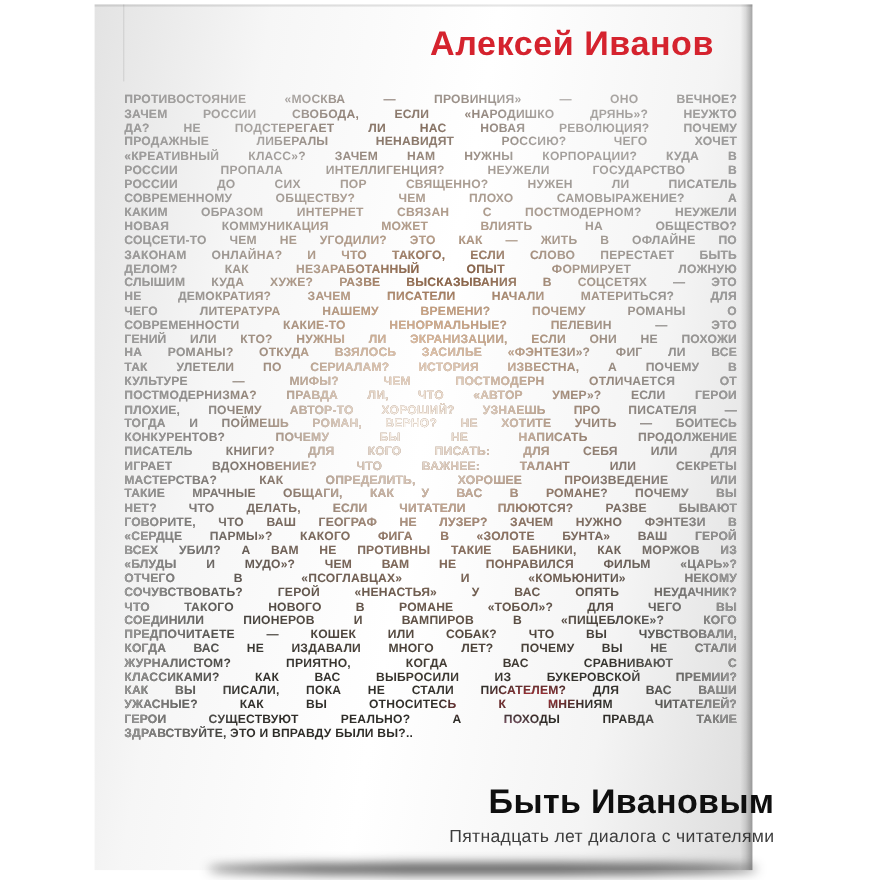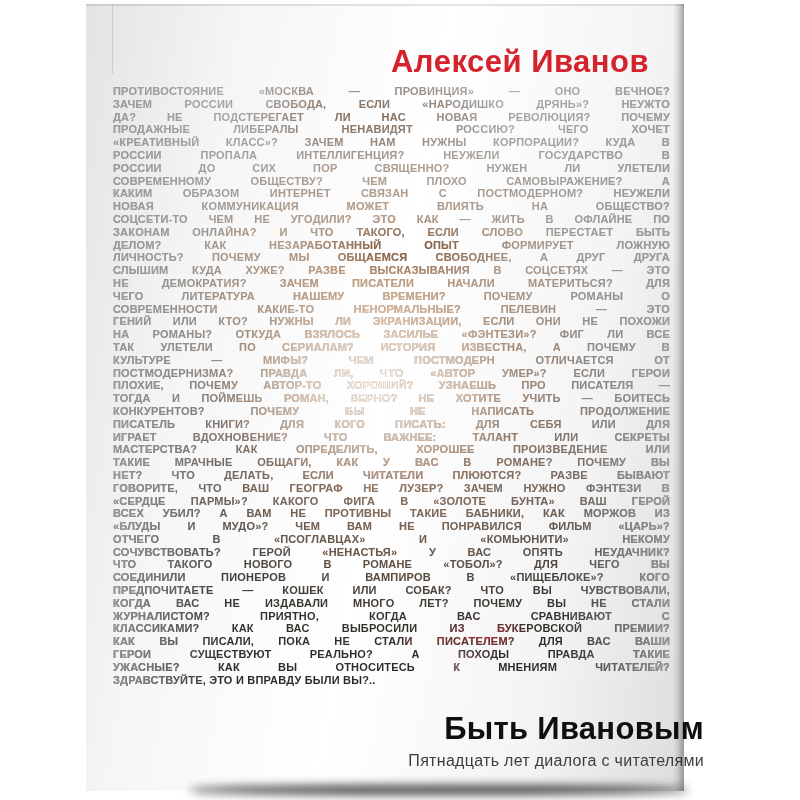--- a/index.html
+++ b/index.html
@@ -18,21 +18,21 @@
     position:absolute;top:0;bottom:0;right:0;width:11px;
     background:linear-gradient(90deg,rgba(0,0,0,0) 0%,rgba(0,0,0,0.10) 45%,rgba(0,0,0,0.32) 100%);
   }
   .left-crease{position:absolute;left:26px;top:0;width:1px;height:70px;background:rgba(0,0,0,0.10);}
   .bottom-shadow{
     position:absolute;left:105px;right:-4px;bottom:-8px;height:10px;
     background:rgba(30,30,30,0.8);filter:blur(5px);border-radius:45%;
   }
   
   .author{
-    position:absolute;left:250px;top:40px;width:368px;
+    position:absolute;left:250px;top:18px;width:368px;
     text-align:center;font-size:31px;font-weight:800;letter-spacing:0.5px;
     color:#d5232e;
   }
   
   .qwrap{
     position:absolute;left:27px;top:81px;width:557px;height:628px;
     font-size:11px;font-weight:700;line-height:12.8px;letter-spacing:0.2px;
     color:#6b5f56;
     background:
       radial-gradient(70px 26px at 67% 87.5%, rgba(200,45,55,0.92), rgba(200,45,55,0) 70%),
@@ -66,28 +66,27 @@
 
     <div class="author">Алексей Иванов</div>
 
     <div class="qwrap">
         <div class="qline">ПРОТИВОСТОЯНИЕ «МОСКВА — ПРОВИНЦИЯ» — ОНО ВЕЧНОЕ?</div>
         <div class="qline">ЗАЧЕМ РОССИИ СВОБОДА, ЕСЛИ «НАРОДИШКО ДРЯНЬ»? НЕУЖТО</div>
         <div class="qline">ДА? НЕ ПОДСТЕРЕГАЕТ ЛИ НАС НОВАЯ РЕВОЛЮЦИЯ? ПОЧЕМУ</div>
         <div class="qline">ПРОДАЖНЫЕ ЛИБЕРАЛЫ НЕНАВИДЯТ РОССИЮ? ЧЕГО ХОЧЕТ</div>
         <div class="qline">«КРЕАТИВНЫЙ КЛАСС»? ЗАЧЕМ НАМ НУЖНЫ КОРПОРАЦИИ? КУДА В</div>
         <div class="qline">РОССИИ ПРОПАЛА ИНТЕЛЛИГЕНЦИЯ? НЕУЖЕЛИ ГОСУДАРСТВО В</div>
-        <div class="qline">РОССИИ ДО СИХ ПОР СВЯЩЕННО? НУЖЕН ЛИ УЛЕТЕЛИ</div>
+        <div class="qline">РОССИИ ДО СИХ ПОР СВЯЩЕННО? НУЖЕН ЛИ ПИСАТЕЛЬ</div>
         <div class="qline">СОВРЕМЕННОМУ ОБЩЕСТВУ? ЧЕМ ПЛОХО САМОВЫРАЖЕНИЕ? А</div>
         <div class="qline">КАКИМ ОБРАЗОМ ИНТЕРНЕТ СВЯЗАН С ПОСТМОДЕРНОМ? НЕУЖЕЛИ</div>
         <div class="qline">НОВАЯ КОММУНИКАЦИЯ МОЖЕТ ВЛИЯТЬ НА ОБЩЕСТВО?</div>
         <div class="qline">СОЦСЕТИ-ТО ЧЕМ НЕ УГОДИЛИ? ЭТО КАК — ЖИТЬ В ОФЛАЙНЕ ПО</div>
         <div class="qline">ЗАКОНАМ ОНЛАЙНА? И ЧТО ТАКОГО, ЕСЛИ СЛОВО ПЕРЕСТАЕТ БЫТЬ</div>
         <div class="qline">ДЕЛОМ? КАК НЕЗАРАБОТАННЫЙ ОПЫТ ФОРМИРУЕТ ЛОЖНУЮ</div>
-        <div class="qline">ЛИЧНОСТЬ? ПОЧЕМУ МЫ ОБЩАЕМСЯ СВОБОДНЕЕ, А ДРУГ ДРУГА</div>
         <div class="qline">СЛЫШИМ КУДА ХУЖЕ? РАЗВЕ ВЫСКАЗЫВАНИЯ В СОЦСЕТЯХ — ЭТО</div>
         <div class="qline">НЕ ДЕМОКРАТИЯ? ЗАЧЕМ ПИСАТЕЛИ НАЧАЛИ МАТЕРИТЬСЯ? ДЛЯ</div>
         <div class="qline">ЧЕГО ЛИТЕРАТУРА НАШЕМУ ВРЕМЕНИ? ПОЧЕМУ РОМАНЫ О</div>
         <div class="qline">СОВРЕМЕННОСТИ КАКИЕ-ТО НЕНОРМАЛЬНЫЕ? ПЕЛЕВИН — ЭТО</div>
         <div class="qline">ГЕНИЙ ИЛИ КТО? НУЖНЫ ЛИ ЭКРАНИЗАЦИИ, ЕСЛИ ОНИ НЕ ПОХОЖИ</div>
         <div class="qline">НА РОМАНЫ? ОТКУДА ВЗЯЛОСЬ ЗАСИЛЬЕ «ФЭНТЕЗИ»? ФИГ ЛИ ВСЕ</div>
         <div class="qline">ТАК УЛЕТЕЛИ ПО СЕРИАЛАМ? ИСТОРИЯ ИЗВЕСТНА, А ПОЧЕМУ В</div>
         <div class="qline">КУЛЬТУРЕ — МИФЫ? ЧЕМ ПОСТМОДЕРН ОТЛИЧАЕТСЯ ОТ</div>
         <div class="qline">ПОСТМОДЕРНИЗМА? ПРАВДА ЛИ, ЧТО «АВТОР УМЕР»? ЕСЛИ ГЕРОИ</div>
         <div class="qline">ПЛОХИЕ, ПОЧЕМУ АВТОР-ТО ХОРОШИЙ? УЗНАЕШЬ ПРО ПИСАТЕЛЯ —</div>
@@ -104,22 +103,22 @@
         <div class="qline">«БЛУДЫ И МУДО»? ЧЕМ ВАМ НЕ ПОНРАВИЛСЯ ФИЛЬМ «ЦАРЬ»?</div>
         <div class="qline">ОТЧЕГО В «ПСОГЛАВЦАХ» И «КОМЬЮНИТИ» НЕКОМУ</div>
         <div class="qline">СОЧУВСТВОВАТЬ? ГЕРОЙ «НЕНАСТЬЯ» У ВАС ОПЯТЬ НЕУДАЧНИК?</div>
         <div class="qline">ЧТО ТАКОГО НОВОГО В РОМАНЕ «ТОБОЛ»? ДЛЯ ЧЕГО ВЫ</div>
         <div class="qline">СОЕДИНИЛИ ПИОНЕРОВ И ВАМПИРОВ В «ПИЩЕБЛОКЕ»? КОГО</div>
         <div class="qline">ПРЕДПОЧИТАЕТЕ — КОШЕК ИЛИ СОБАК? ЧТО ВЫ ЧУВСТВОВАЛИ,</div>
         <div class="qline">КОГДА ВАС НЕ ИЗДАВАЛИ МНОГО ЛЕТ? ПОЧЕМУ ВЫ НЕ СТАЛИ</div>
         <div class="qline">ЖУРНАЛИСТОМ? ПРИЯТНО, КОГДА ВАС СРАВНИВАЮТ С</div>
         <div class="qline">КЛАССИКАМИ? КАК ВАС ВЫБРОСИЛИ ИЗ БУКЕРОВСКОЙ ПРЕМИИ?</div>
         <div class="qline">КАК ВЫ ПИСАЛИ, ПОКА НЕ СТАЛИ ПИСАТЕЛЕМ? ДЛЯ ВАС ВАШИ</div>
+        <div class="qline">УЖАСНЫЕ? КАК ВЫ ОТНОСИТЕСЬ К МНЕНИЯМ ЧИТАТЕЛЕЙ?</div>
         <div class="qline">ГЕРОИ СУЩЕСТВУЮТ РЕАЛЬНО? А ПОХОДЫ ПРАВДА ТАКИЕ</div>
-        <div class="qline">УЖАСНЫЕ? КАК ВЫ ОТНОСИТЕСЬ К МНЕНИЯМ ЧИТАТЕЛЕЙ?</div>
         <div class="qline qlast">ЗДРАВСТВУЙТЕ, ЭТО И ВПРАВДУ БЫЛИ ВЫ?..</div>
       </div>
 
     <div class="title-block">
       <div class="book-title">Быть Ивановым</div>
       <div class="book-subtitle">Пятнадцать лет диалога с читателями</div>
     </div>
 
     <div class="right-edge"></div>
   </div>

